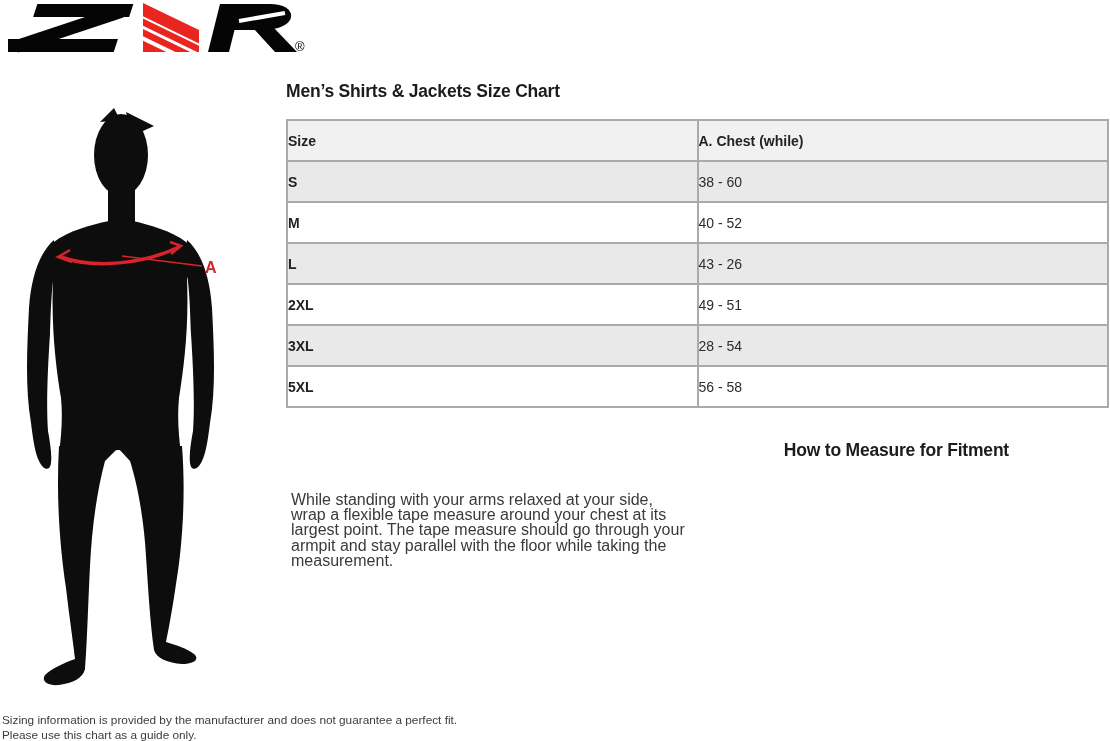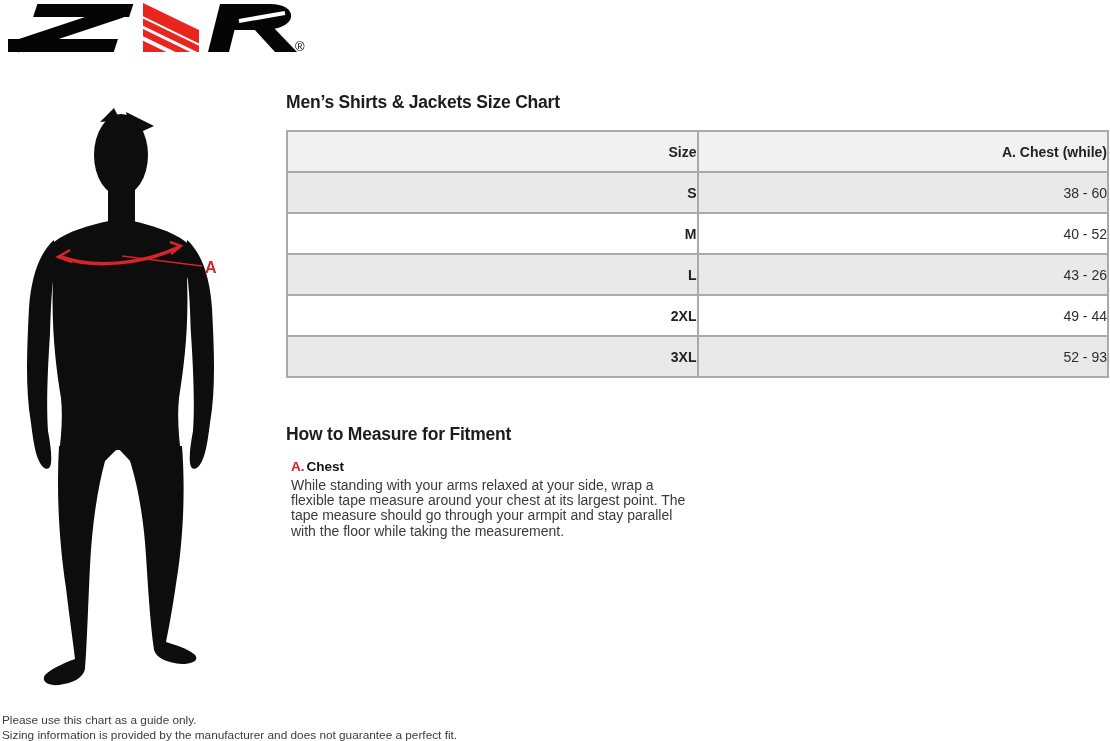--- a/index.html
+++ b/index.html
@@ -12,40 +12,40 @@
     color: #1c1c1c;
   }
 
   
   .logo { position: absolute; left: 8px; top: 2px; width: 300px; height: 52px; }
 
   
   .figure { position: absolute; left: 14px; top: 106px; width: 230px; height: 585px; }
 
   
-  .main { position: absolute; left: 286px; top: 92px; width: 723px; }
+  .main { position: absolute; left: 286px; top: 81px; width: 723px; }
   .section-title {
     font-size: 17.5px;
     font-weight: bold;
     color: #1c1c1c;
     letter-spacing: -0.2px;
     line-height: 21px;
   }
-  .measure-title { margin-top: 46px; }
+  .measure-title { margin-top: 32px; text-align: right; }
 
   
   table.size-table {
     border-collapse: collapse;
     width: 823px;
     margin-top: 17px;
     table-layout: fixed;
   }
   .size-table th, .size-table td {
     border: 2px solid #aaaaaa;
-    text-align: right;
+    text-align: left;
     vertical-align: middle;
     font-size: 14px;
     height: 41px;
     padding: 0;
     color: #2d2d2d;
     background: #ffffff;
   }
   .size-table thead th { background: #f1f1f1; font-weight: bold; color: #222; }
   .size-table tbody tr:nth-child(odd) td { background: #e9e9e9; }
   .size-table tbody td:first-child { font-weight: bold; color: #222; }
@@ -54,24 +54,25 @@
   .measure-label {
     margin: 14px 0 4px 5px;
     font-size: 13.5px;
     font-weight: bold;
     color: #111111;
     line-height: 15px;
   }
   .measure-key { color: #d22027; padding-right: 2px; }
   .measure-desc {
     margin-left: 5px;
-    font-size: 14px;
+    font-size: 16px;
     line-height: 15.2px;
     color: #3a3a3a;
     width: 400px;
+    margin-top: 31px;
   }
 
   
   .footnote {
     position: absolute;
     left: 2px;
     top: 713px;
     font-size: 11.8px;
     line-height: 14px;
     color: #3c3c3c;
@@ -173,35 +174,36 @@
       <tr>
         <td>M</td>
         <td>40 - 52</td>
       </tr>
       <tr>
         <td>L</td>
         <td>43 - 26</td>
       </tr>
       <tr>
         <td>2XL</td>
-        <td>49 - 44</td>
+        <td>49 - 51</td>
       </tr>
       <tr>
         <td>3XL</td>
-        <td>52 - 93</td>
+        <td>28 - 54</td>
+      </tr>
+      <tr>
+        <td>5XL</td>
+        <td>56 - 58</td>
       </tr>
     </tbody>
   </table>
 
   <h2 class="section-title measure-title">How to Measure for Fitment</h2>
 
   <div class="measure-item">
-    <div class="measure-label">
-      <span class="measure-key">A.</span><span>Chest</span>
-    </div>
     <p class="measure-desc">While standing with your arms relaxed at your side, wrap a flexible tape measure around your chest at its largest point. The tape measure should go through your armpit and stay parallel with the floor while taking the measurement.</p>
   </div>
 </div>
 
 <div class="footnote">
+  <p>Sizing information is provided by the manufacturer and does not guarantee a perfect fit.</p>
   <p>Please use this chart as a guide only.</p>
-  <p>Sizing information is provided by the manufacturer and does not guarantee a perfect fit.</p>
 </div>
 
 </body></html>

